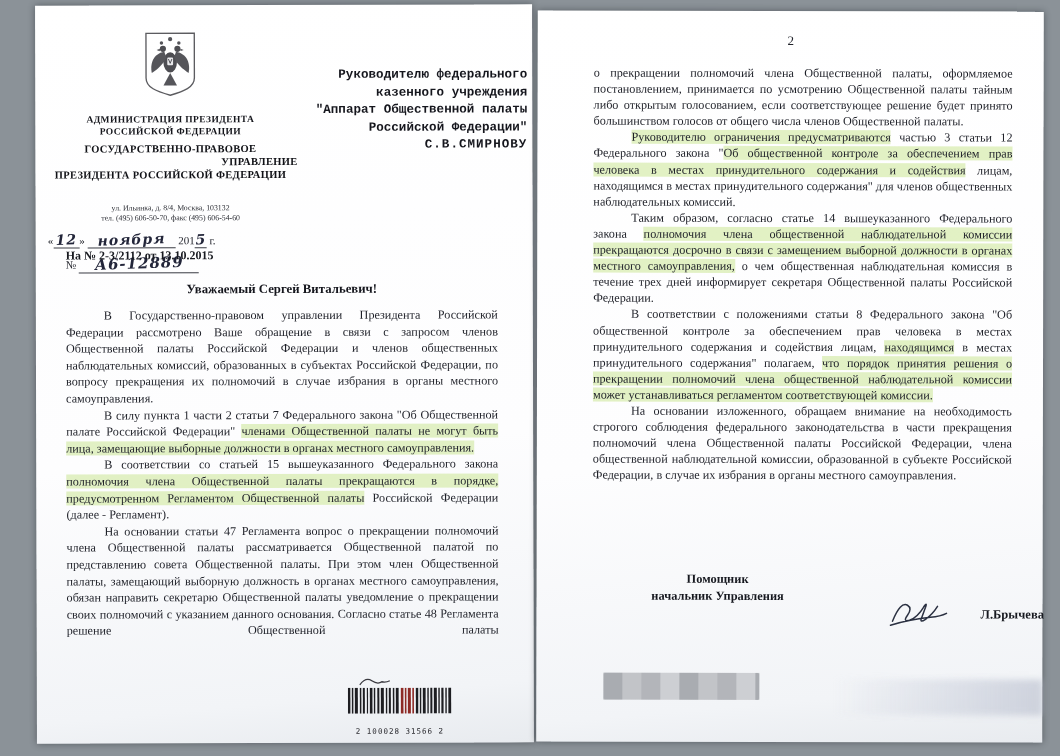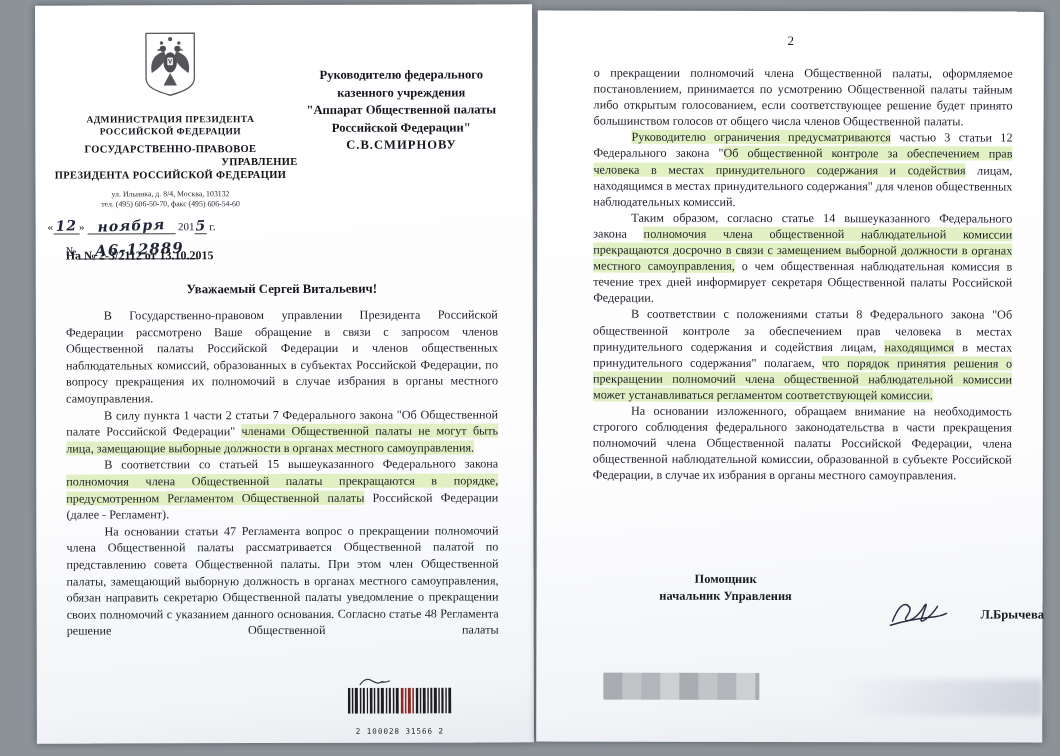--- a/index.html
+++ b/index.html
@@ -17,36 +17,36 @@
     box-shadow:0 0 7px rgba(20,25,30,.45);
   }
   .page-left{left:36px;top:5px;width:497px;height:738px;transform:rotate(-0.15deg);}
   .page-right{left:537px;top:11px;width:506px;height:731px;transform:rotate(0.12deg);}
 
   
   .lh-col{position:absolute;left:8px;top:24px;width:254px;text-align:center;}
   .emblem{width:58px;height:70px;margin:0 auto 14px auto;display:block;}
   .org-name{font-size:9.5px;font-weight:600;letter-spacing:.4px;line-height:12px;color:#15161c;}
   .dept-name{font-size:10.5px;font-weight:bold;letter-spacing:.3px;line-height:13px;margin-top:5px;color:#101116;}
-  .addr{font-size:7.8px;line-height:10px;margin-top:8px;color:#2a2c33;}
+  .addr{font-size:7.8px;line-height:10px;margin-top:22px;color:#2a2c33;}
   .date-line{margin-top:8px;font-size:11px;text-align:left;padding-left:4px;white-space:nowrap;color:#23252d;}
   .num-line{margin-top:6px;font-size:11px;text-align:left;padding-left:22px;white-space:nowrap;color:#23252d;}
   .hand{
     font-family:"DejaVu Serif", serif;font-style:italic;font-weight:600;
     color:#23263a;letter-spacing:1px;font-size:14px;
     display:inline-block;transform:rotate(-2deg);
   }
   .u{border-bottom:1px solid #3a3c44;display:inline-block;text-align:center;}
 
   .reference{position:absolute;left:30px;top:243px;font-size:12px;font-weight:bold;color:#181a20;}
 
   
   .recipient{
     position:absolute;left:240px;top:62px;width:252px;
-    text-align:center;font-size:12.6px;font-weight:bold;line-height:17.5px;color:#15161d;
+    text-align:right;font-size:12.6px;font-weight:bold;line-height:17.5px;color:#15161d;font-family:Liberation Mono, monospace;
   }
   .recipient-name{letter-spacing:1px;}
 
   
   .salutation{position:absolute;left:30px;top:277px;width:432px;text-align:center;
     font-weight:bold;font-size:12.8px;color:#15161d;}
   .body-col{position:absolute;font-size:12.2px;line-height:16.6px;text-align:justify;color:#1d1f27;}
   .body-left{left:30px;top:302px;width:432px;}
   .body-right{left:56px;top:54px;width:419px;line-height:16.1px;}
   .body-col p{margin:0;text-indent:38px;}
@@ -55,21 +55,21 @@
   .hl{background:rgba(209,233,160,.62);box-decoration-break:clone;-webkit-box-decoration-break:clone;}
 
   
   .barcode-wrap{position:absolute;left:303px;top:672px;width:120px;text-align:center;}
   .barcode-scribble{display:block;margin:0 0 1px 18px;}
   .barcode-digits{font-family:"DejaVu Sans Mono", monospace;font-size:7.5px;letter-spacing:1px;color:#26262b;margin-top:9px;}
 
   
   .pagenum{position:absolute;top:22px;left:0;width:100%;text-align:center;font-size:13px;color:#20222a;}
   .sig-block{position:absolute;left:56px;top:560px;width:420px;}
-  .sig-title{position:absolute;left:8px;top:0;width:250px;text-align:center;
+  .sig-title{position:absolute;left:0;top:0;width:250px;text-align:center;
     font-size:12.4px;font-weight:bold;line-height:17px;color:#16181f;}
   .sig-scribble{position:absolute;left:296px;top:26px;}
   .sig-name{position:absolute;left:388px;top:36px;font-size:12.6px;font-weight:600;color:#16181f;}
 
   .redact{
     position:absolute;left:67px;top:662px;width:156px;height:27px;
     background-image:
       repeating-linear-gradient(90deg,#a9acb1 0 19px,#c2c4c8 19px 38px,#b3b5ba 38px 57px,#cdcfd3 57px 76px),
       repeating-linear-gradient(0deg,rgba(255,255,255,.18) 0 9px,rgba(120,124,130,.18) 9px 18px);
     filter:blur(.6px);

